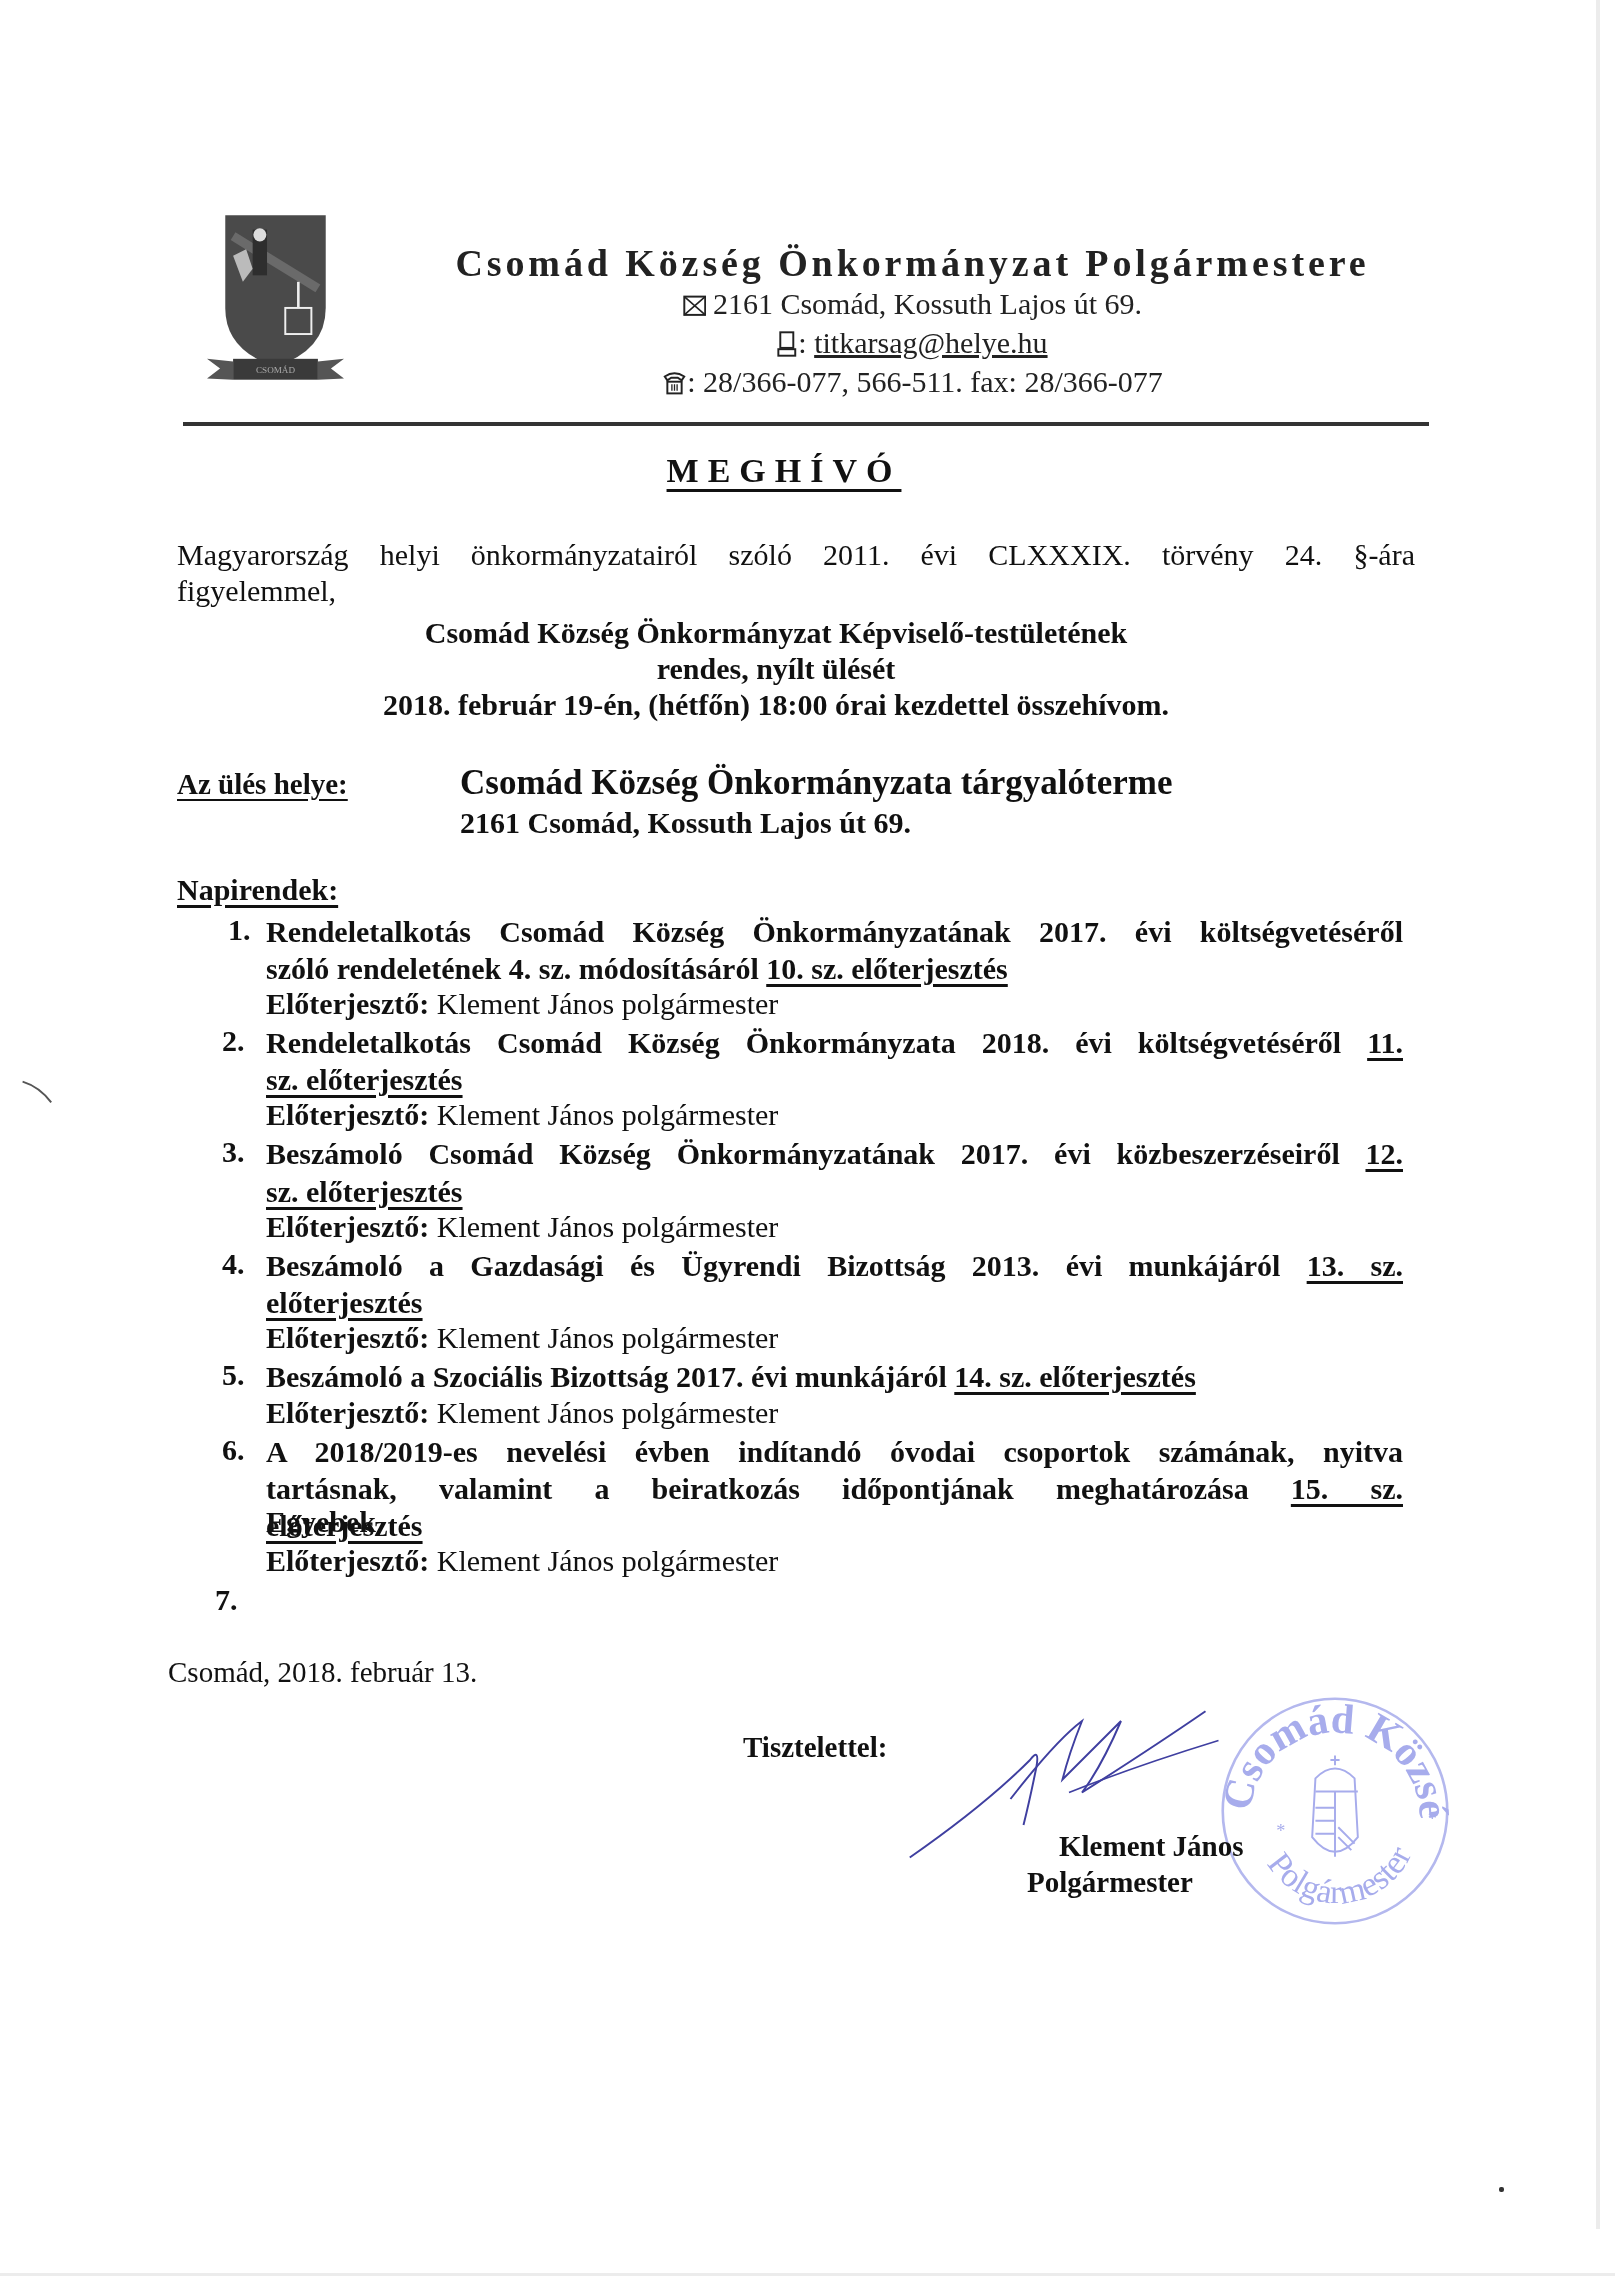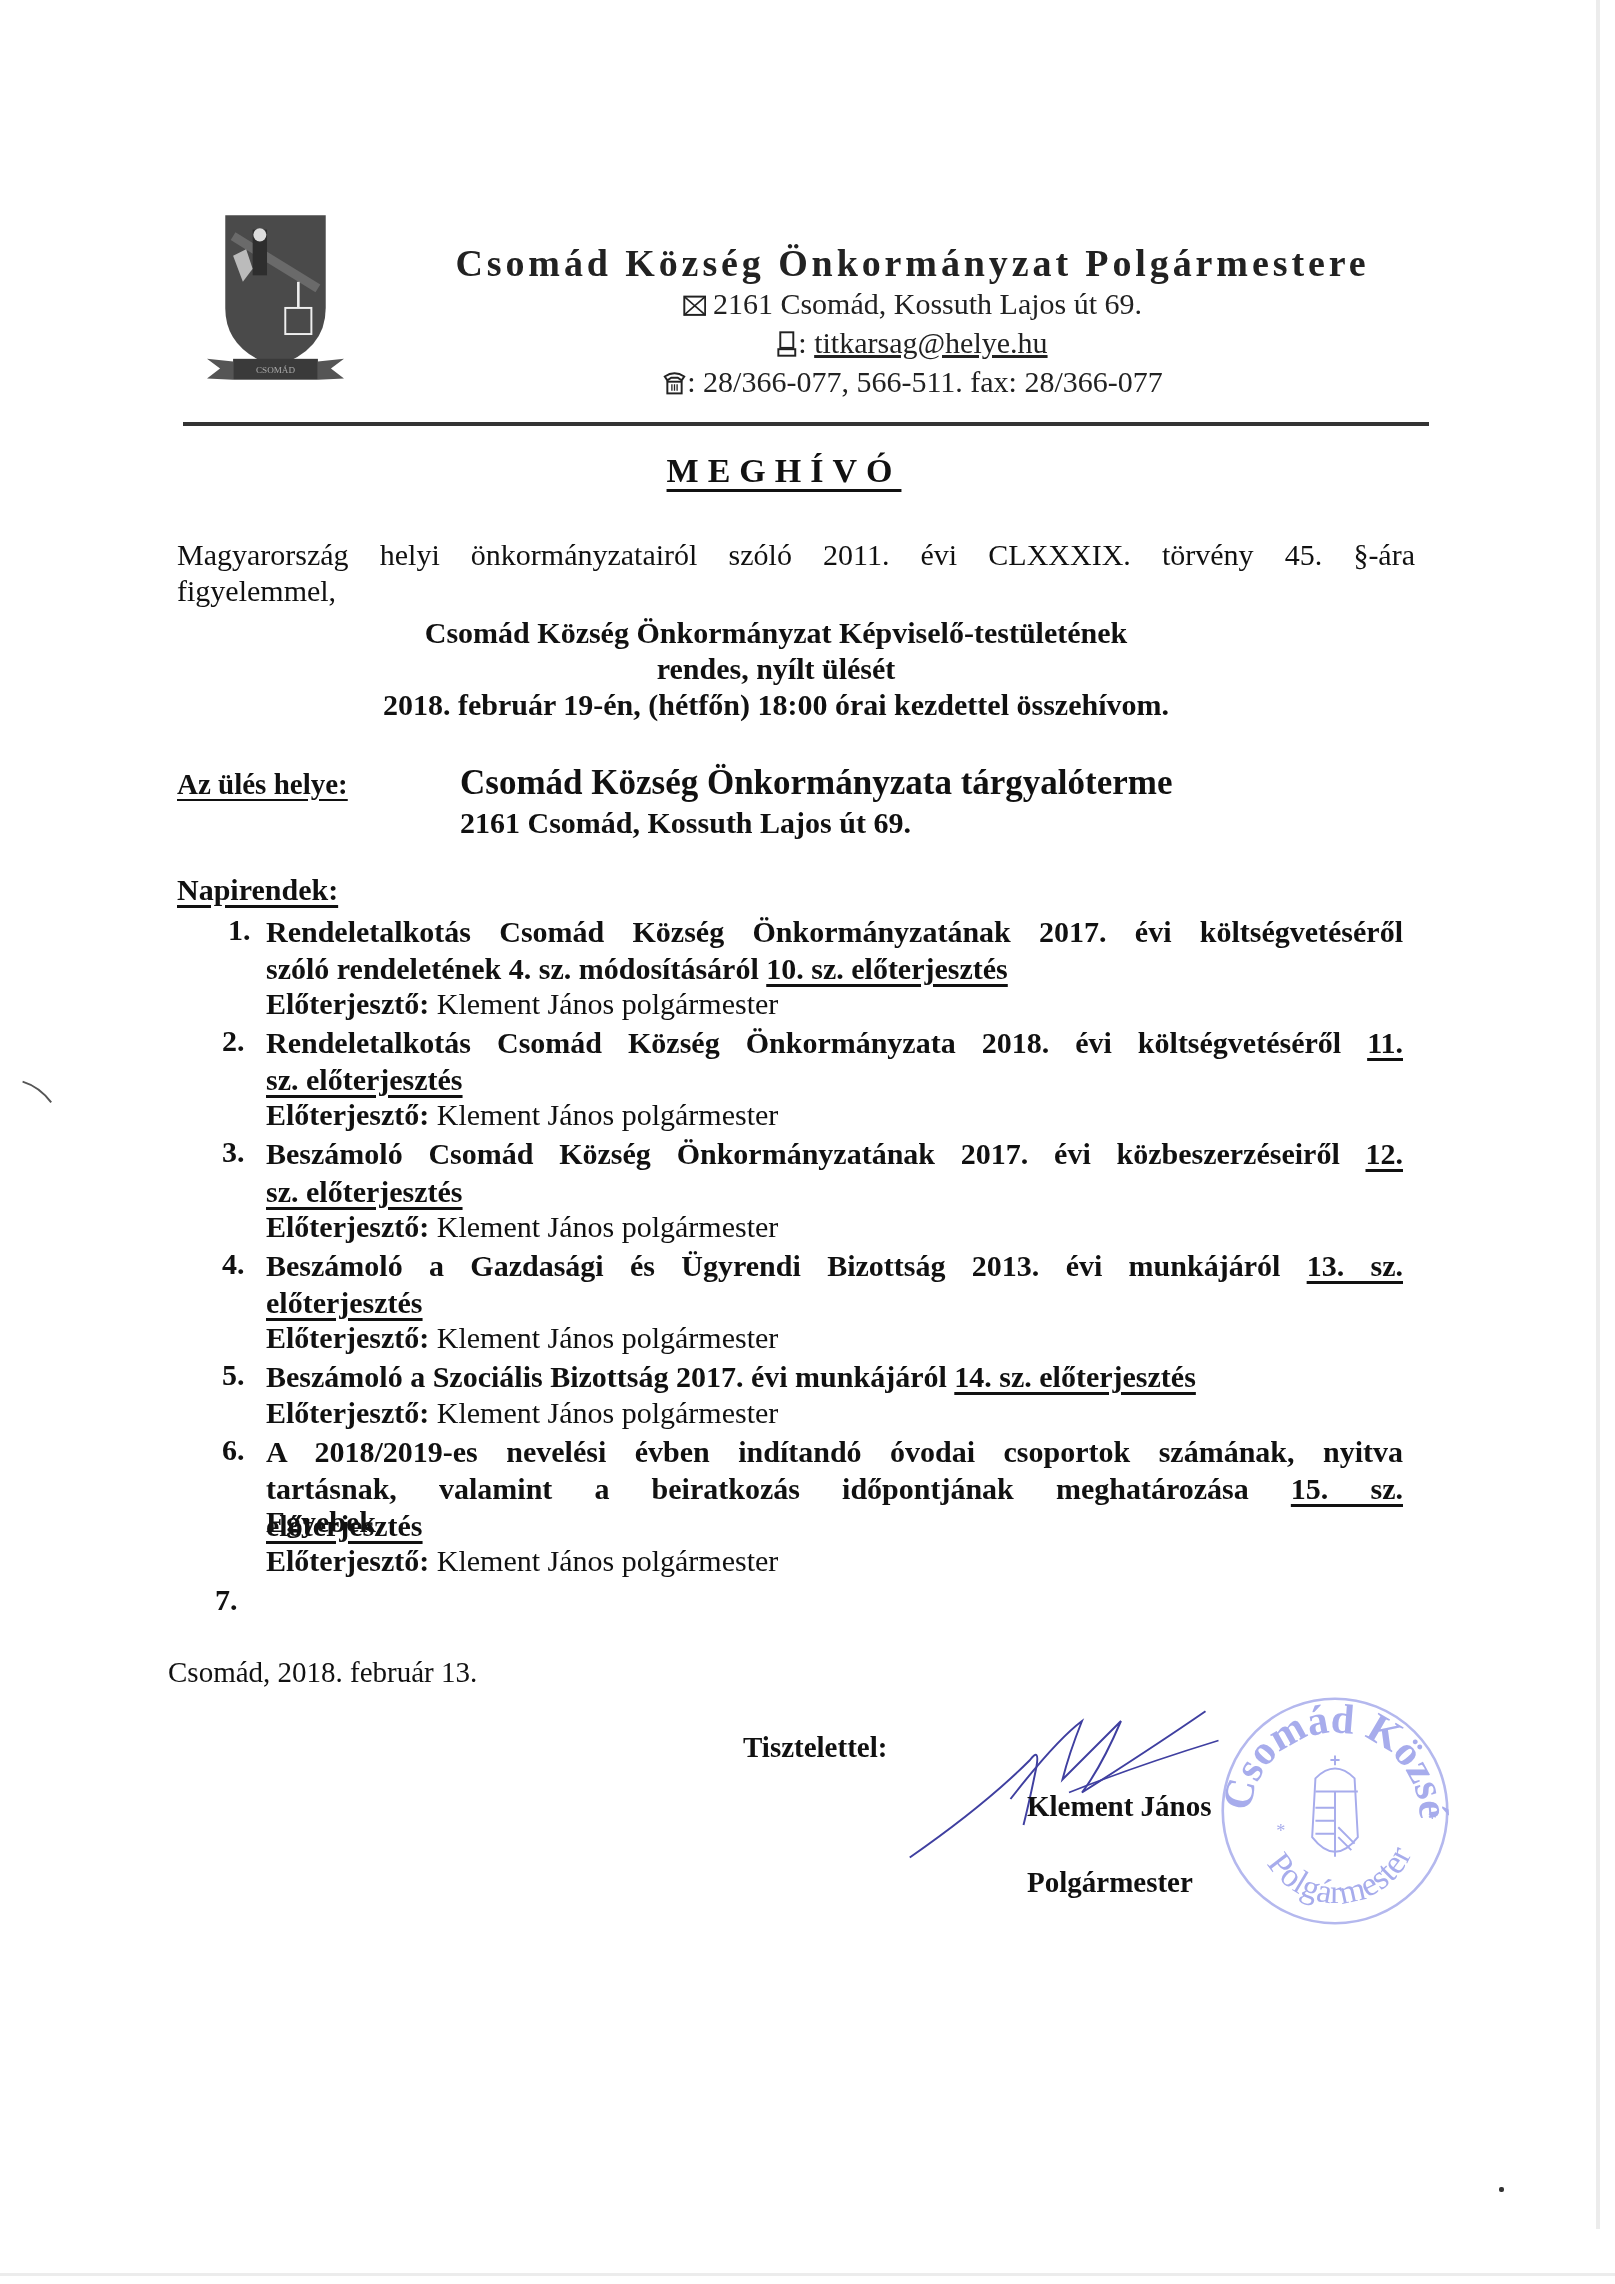--- a/index.html
+++ b/index.html
@@ -88,21 +88,21 @@
     <path d="M4 10 Q19 0 34 10 L30 16 L24 12 L14 12 L8 16 Z" fill="none" stroke="#222" stroke-width="3"></path>
     <rect x="8" y="18" width="22" height="18" fill="none" stroke="#222" stroke-width="3"></rect>
     <path d="M15 22 v10 M19 22 v10 M23 22 v10" stroke="#222" stroke-width="2"></path>
   </svg><span>: 28/366-077, 566-511. fax: 28/366-077</span>
 </div>
 
 <div class="rule"></div>
 
 <div class="meghivo"><span>MEGHÍVÓ</span></div>
 
-<div class="para" style="top:538px;">Magyarország helyi önkormányzatairól szóló 2011. évi CLXXXIX. törvény 45. §-ára</div>
+<div class="para" style="top:538px;">Magyarország helyi önkormányzatairól szóló 2011. évi CLXXXIX. törvény 24. §-ára</div>
 <div class="para2" style="top:574px;">figyelemmel,</div>
 
 <div class="center-bold" style="top:616px;">Csomád Község Önkormányzat Képviselő-testületének</div>
 <div class="center-bold" style="top:652px;">rendes, nyílt ülését</div>
 <div class="center-bold" style="top:688px;">2018. február 19-én, (hétfőn) 18:00 órai kezdettel összehívom.</div>
 
 <div class="place-label" style="top:768px;">Az ülés helye:</div>
 <div class="place-name" style="top:763px;">Csomád Község Önkormányzata tárgyalóterme</div>
 <div class="place-addr" style="top:806px;">2161 Csomád, Kossuth Lajos út 69.</div>
 
@@ -166,20 +166,20 @@
   <text x="100" y="230" font-size="28" fill="#a7acec" font-family="Liberation Serif, serif">*</text>
   <text x="332" y="212" font-size="28" fill="#a7acec" font-family="Liberation Serif, serif">*</text>
 </svg>
 
 <svg class="signature" viewBox="0 0 520 260">
   <path d="M5 250 Q120 170 190 100 Q205 80 200 110 Q190 160 180 200" fill="none" stroke="#3f3fa0" stroke-width="3"></path>
   <path d="M160 160 Q230 70 270 40 Q250 90 240 130 Q300 70 330 40 Q300 110 270 150 Q380 80 460 25" fill="none" stroke="#3f3fa0" stroke-width="3"></path>
   <path d="M250 150 Q350 110 480 70" fill="none" stroke="#3f3fa0" stroke-width="2.5"></path>
 </svg>
 
-<div class="signer" style="top:1790px;">Klement János</div>
+<div class="signer" style="top:1830px;margin-left:32px;">Klement János</div>
 <div class="signer" style="top:1866px;">Polgármester</div>
 
 <svg class="stray-mark" viewBox="0 0 60 40">
   <path d="M4 4 Q30 12 48 36" fill="none" stroke="#555" stroke-width="3"></path>
 </svg>
 <div class="dot-mark"></div>
 
 
 </body></html>

